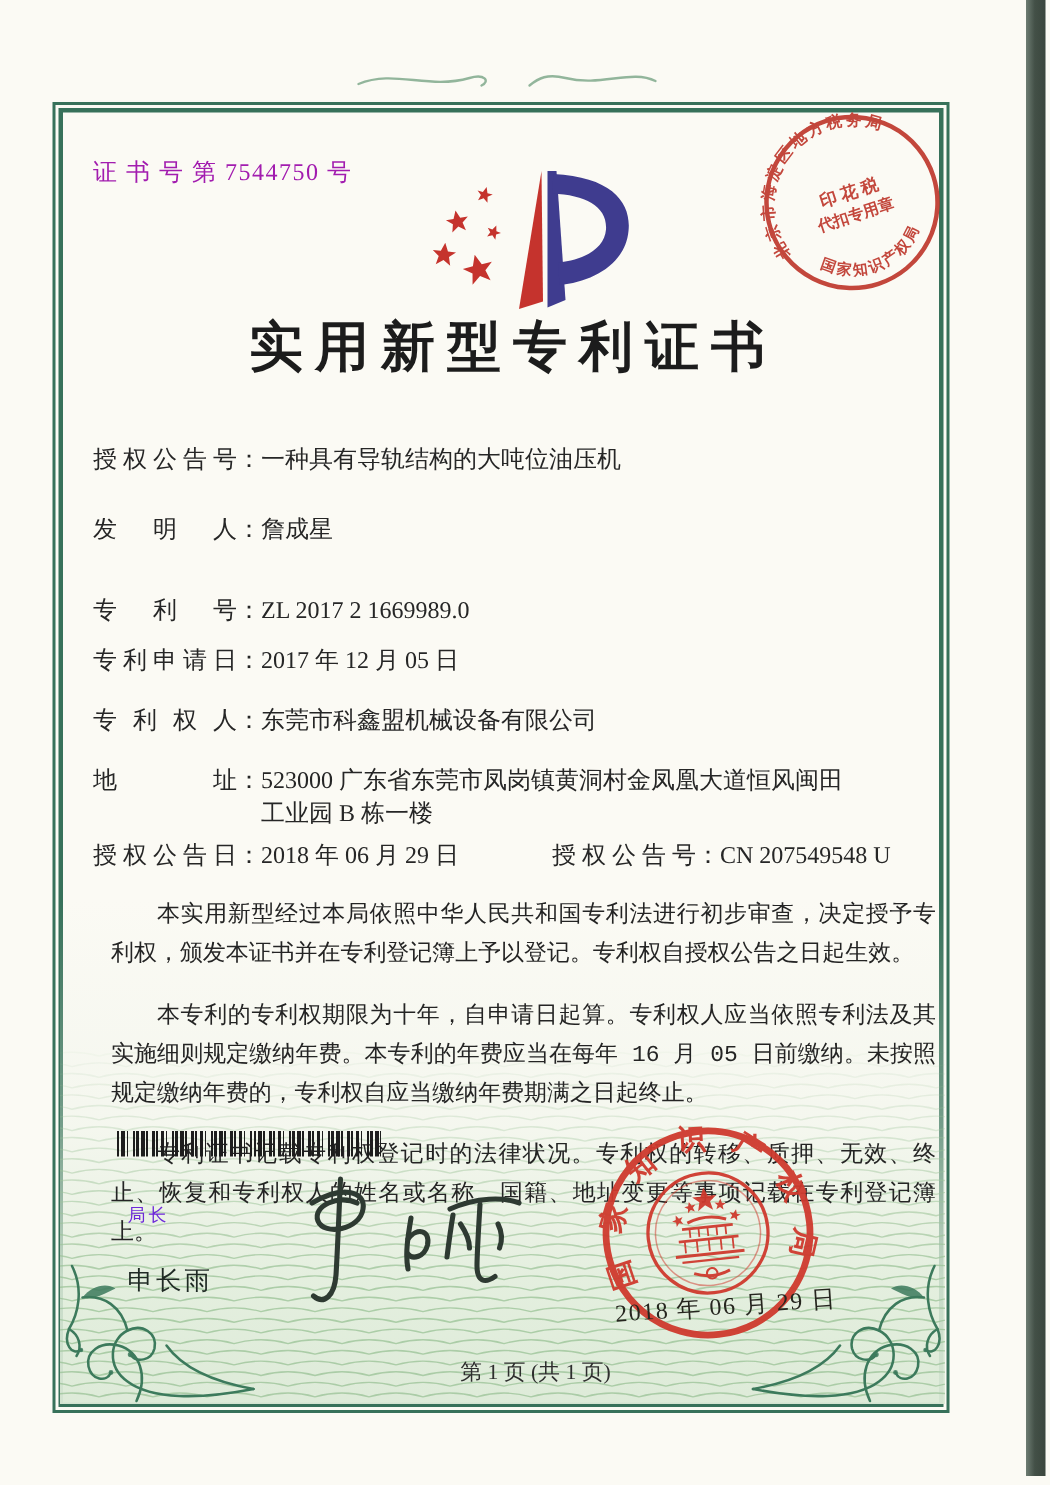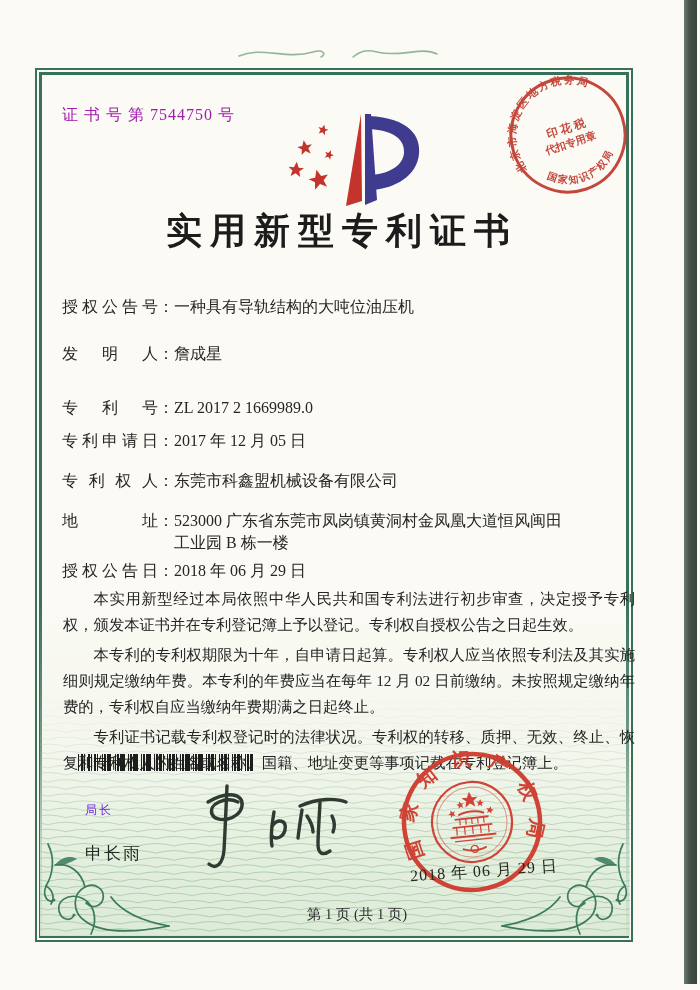--- a/index.html
+++ b/index.html
@@ -32,21 +32,21 @@
 
   .frow{left:62px;width:576px;font-size:16px;line-height:22px;white-space:nowrap;}
   .flabel{display:inline-block;width:96px;text-align:justify;text-align-last:justify;vertical-align:top;}
   .fcolon{display:inline-block;width:16px;vertical-align:top;}
   .fvalue{display:inline-block;vertical-align:top;}
   .addr2{display:block;}
   .grant2{position:absolute;left:306px;top:0;white-space:nowrap;}
 
   .bodytext{left:59px;top:582px;width:580px;font-size:15.3px;line-height:1.7;
     text-align:justify;color:#242424;}
-  .bodytext p{margin:4px;text-indent:2em;}
+  .bodytext p{margin:15px;text-indent:2em;font-family:Liberation Mono, monospace;}
 
   .barcode{left:78px;top:754px;width:176px;height:17px;
     background:repeating-linear-gradient(90deg,
       #1d1d1d 0 1.5px,transparent 1.5px 3px,
       #1d1d1d 3px 5.5px,transparent 5.5px 6.5px,
       #1d1d1d 6.5px 7.5px,transparent 7.5px 10.5px,
       #1d1d1d 10.5px 12px,transparent 12px 13px);}
 
   .sig-title{left:85px;top:802px;font-size:12px;letter-spacing:2px;color:#6d28d9;}
   .sig-name{left:85px;top:842px;font-size:17px;letter-spacing:2px;color:#1f2a24;}
@@ -195,25 +195,26 @@
   <span class="flabel">专利申请日</span><span class="fcolon">：</span><span class="fvalue">2017 年 12 月 05 日</span>
 </div>
 <div class="abs frow" style="top:470px">
   <span class="flabel">专利权人</span><span class="fcolon">：</span><span class="fvalue">东莞市科鑫盟机械设备有限公司</span>
 </div>
 <div class="abs frow" style="top:510px">
   <span class="flabel">地址</span><span class="fcolon">：</span><span class="fvalue"><span>523000 广东省东莞市凤岗镇黄洞村金凤凰大道恒风闽田</span><span class="addr2">工业园 B 栋一楼</span></span>
 </div>
 <div class="abs frow" style="top:560px">
   <span class="flabel">授权公告日</span><span class="fcolon">：</span><span class="fvalue">2018 年 06 月 29 日</span>
+  <span class="grant2"><span class="flabel">授权公告号</span><span class="fcolon">：</span><span class="fvalue">CN 207549548 U</span></span>
 </div>
 
 <div class="abs bodytext">
   <p>本实用新型经过本局依照中华人民共和国专利法进行初步审查，决定授予专利权，颁发本证书并在专利登记簿上予以登记。专利权自授权公告之日起生效。</p>
-  <p>本专利的专利权期限为十年，自申请日起算。专利权人应当依照专利法及其实施细则规定缴纳年费。本专利的年费应当在每年 12 月 02 日前缴纳。未按照规定缴纳年费的，专利权自应当缴纳年费期满之日起终止。</p>
+  <p>本专利的专利权期限为十年，自申请日起算。专利权人应当依照专利法及其实施细则规定缴纳年费。本专利的年费应当在每年 16 月 05 日前缴纳。未按照规定缴纳年费的，专利权自应当缴纳年费期满之日起终止。</p>
   <p>专利证书记载专利权登记时的法律状况。专利权的转移、质押、无效、终止、恢复和专利权人的姓名或名称、国籍、地址变更等事项记载在专利登记簿上。</p>
 </div>
 
 <div class="abs barcode"></div>
 
 <div class="abs sig-title">局长</div>
 <div class="abs sig-name">申长雨</div>
 <svg class="abs signature-svg" viewBox="0 0 172 100">
   <g fill="none" stroke="#2e3a32" stroke-width="3.4" stroke-linecap="round">
     <path d="M26,24 C46,12 62,16 60,28 C58,42 34,46 30,36 C26,26 44,18 56,24"></path>

